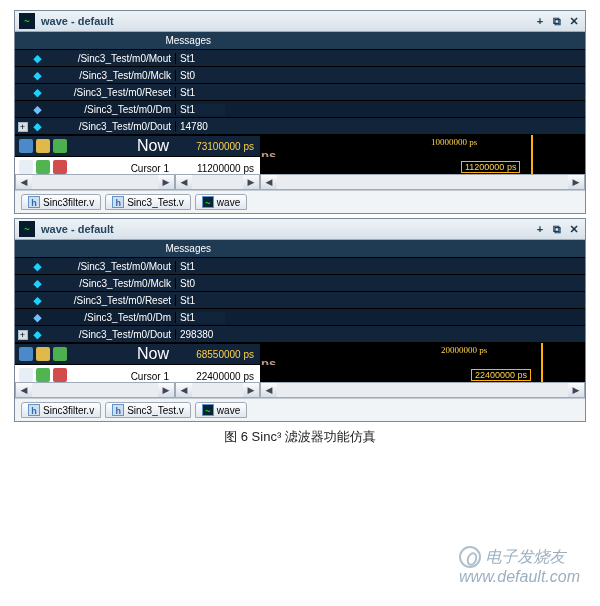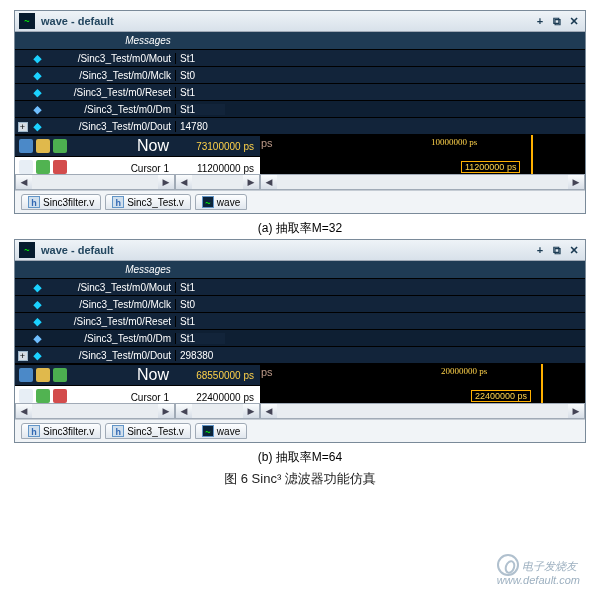--- a/index.html
+++ b/index.html
@@ -8,21 +8,21 @@
   .wave-window { border: 1px solid #7a8a99; background: #d6dde5; margin-bottom: 4px; }
   .titlebar { display: flex; align-items: center; background: linear-gradient(#eef3f7,#d8e1ea); padding: 2px 4px; border-bottom: 1px solid #a0aab6; }
   .titlebar .app-icon { width: 16px; height: 16px; background: #061b2e; display:inline-flex; align-items:center; justify-content:center; }
   .titlebar .app-icon span { color:#00ff00; font-size:9px; font-weight:bold;}
   .titlebar .title { margin-left: 6px; flex: 1; color: #23465f; font-weight: bold; }
   .titlebar .ctrl-icons { display: flex; gap: 3px; color: #1a3a52; font-weight: bold; }
   .titlebar .ctrl-icons span { width: 14px; text-align: center; cursor: default; }
   .wave-body { background: #fff; padding: 0; }
   .wave-inner { display: flex; flex-direction: column; background: #fff; }
   .col-header-row { display:flex; background:#1f3b54; color:#fff; font-size:10px; padding-left:70px; height:18px; align-items:center; border-bottom:1px solid #000;}
-  .msg-label { flex:0 0 130px; text-align:center; padding-right:4px; color:#fff; font-style:italic; }
+  .msg-label { flex:0 0 130px; text-align:right; padding-right:4px; color:#fff; }
   .wave-row { display:flex; background:#12243a; color:#fff; height:17px; align-items:center; border-bottom:1px solid #000; }
   .icon-cell { flex:0 0 15px; text-align:center; color:#6fbfff;}
   .icon-cell.cyan { color:#1bd1ff; }
   .plus-cell { flex:0 0 15px; text-align:center; background:#12243a; }
   .plus-box { display:inline-block; border:1px solid #9fb8cc; background:#d6dde5; color:#000; width:10px; height:10px; line-height:8px; font-size:9px; text-align:center;}
   .sig-name { flex:0 0 130px; text-align:right; padding-right:4px; color:#fff; font-size:10px; white-space:nowrap; overflow:hidden;}
   .sig-val { flex:0 0 50px; background:#12243a; color:#fff; padding-left:4px; font-size:10px; border-left:1px solid #000;}
   .wave-area { flex:1; background:#000; position:relative; border-left:1px solid #000; overflow:hidden;}
   .wave-thick { position:absolute; top:3px; left:0; right:0; bottom:3px; background:#00ff00;}
   .row-dark { background:#0e1f33; }
@@ -42,26 +42,26 @@
   .scroll-pane-mid { flex:0 0 85px; display:flex; border:1px solid #a0aab6;}
   .scroll-pane-right { flex:1; display:flex; border:1px solid #a0aab6;}
   .sb-btn { width:16px; height:14px; background:linear-gradient(#fafcfd,#d7dee7); text-align:center; font-size:9px; color:#445; line-height:14px;}
   .sb-track { flex:1; background:#e9edf1; }
   .tabs { display:flex; background:#f1f4f7; padding:3px 6px; gap:4px; border-top:1px solid #c5ccd4;}
   .tab { display:inline-flex; align-items:center; gap:3px; background:linear-gradient(#fdfeff,#e1e7ee); border:1px solid #a0aab6; border-radius:3px 3px 0 0; padding:1px 6px; font-size:10px;}
   .tab .file-ico { width:12px; height:12px; background:#d0dfed; color:#3268b3; font-size:9px; font-weight:bold; text-align:center; line-height:12px; border:1px solid #6295c7;}
   .tab.active-wave .file-ico { background:#0b233a; color:#00ff00;}
   .caption { text-align:center; font-size:12px; padding:2px; color:#000;}
   .fig-caption { text-align:center; font-size:13px; padding-top:2px; color:#222;}
-  .watermark { position:absolute; right:20px; bottom:20px; font-size:11px; color:#9db0c0; font-style:italic;}
+  .watermark { position:absolute; right:20px; bottom:20px; font-size:16px; color:#9db0c0; font-style:italic;}
   .watermark .logo { display:inline-block; width:22px; height:22px; border:2px solid #b0c0ce; border-radius:50%; position:relative; top:6px;}
   .watermark .logo::after { content:""; position:absolute; left:6px; top:4px; width:6px; height:10px; border:2px solid #b0c0ce; border-radius:50%; transform:rotate(20deg);}
   .yellow-cursor { position:absolute; top:0; width:2px; height:100%; background:#ffb000;}
   .time-box { position:absolute; background:#000; color:#ffd24a; font-size:9px; border:1px solid #ffb000; padding:0 3px; bottom:1px;}
-  .time-zero { position:absolute; left:0; color:#b98; font-size:11px; top:2px;}
+  .time-zero { position:absolute; left:0; color:#b98; font-size:13px; top:13px;font-weight:bold;}
   .time-mid { position:absolute; color:#ffd24a; font-size:9px; top:2px;font-family:Liberation Serif, serif;}
 </style>
 </head>
 <body>
 
 <div class="figure-wrap">
 
 <div class="wave-window">
   <div class="titlebar">
     <span class="app-icon">
@@ -183,21 +183,20 @@
             <span class="file-ico">h</span>
             <span>Sinc3_Test.v</span>
           </span>
       <span class="tab active-wave">
             <span class="file-ico">~</span>
             <span>wave</span>
           </span>
     </div>
   </div>
 </div>
-<div class="caption">(a) 抽取率M=32</div>
 
 <div class="wave-window">
   <div class="titlebar">
     <span class="app-icon">
           <span>~</span>
         </span>
     <span class="title">wave - default</span>
     <span class="ctrl-icons">
       <span>+</span>
       <span>⧉</span>
@@ -313,21 +312,20 @@
             <span class="file-ico">h</span>
             <span>Sinc3_Test.v</span>
           </span>
       <span class="tab active-wave">
             <span class="file-ico">~</span>
             <span>wave</span>
           </span>
     </div>
   </div>
 </div>
-<div class="caption">(b) 抽取率M=64</div>
 <div class="fig-caption">图 6 Sinc³ 滤波器功能仿真</div>
 
 </div>
 
 <div class="watermark">
   <span class="logo"></span>
   <span>电子发烧友</span><br>
   <span>www.default.com</span>
 </div>
 

